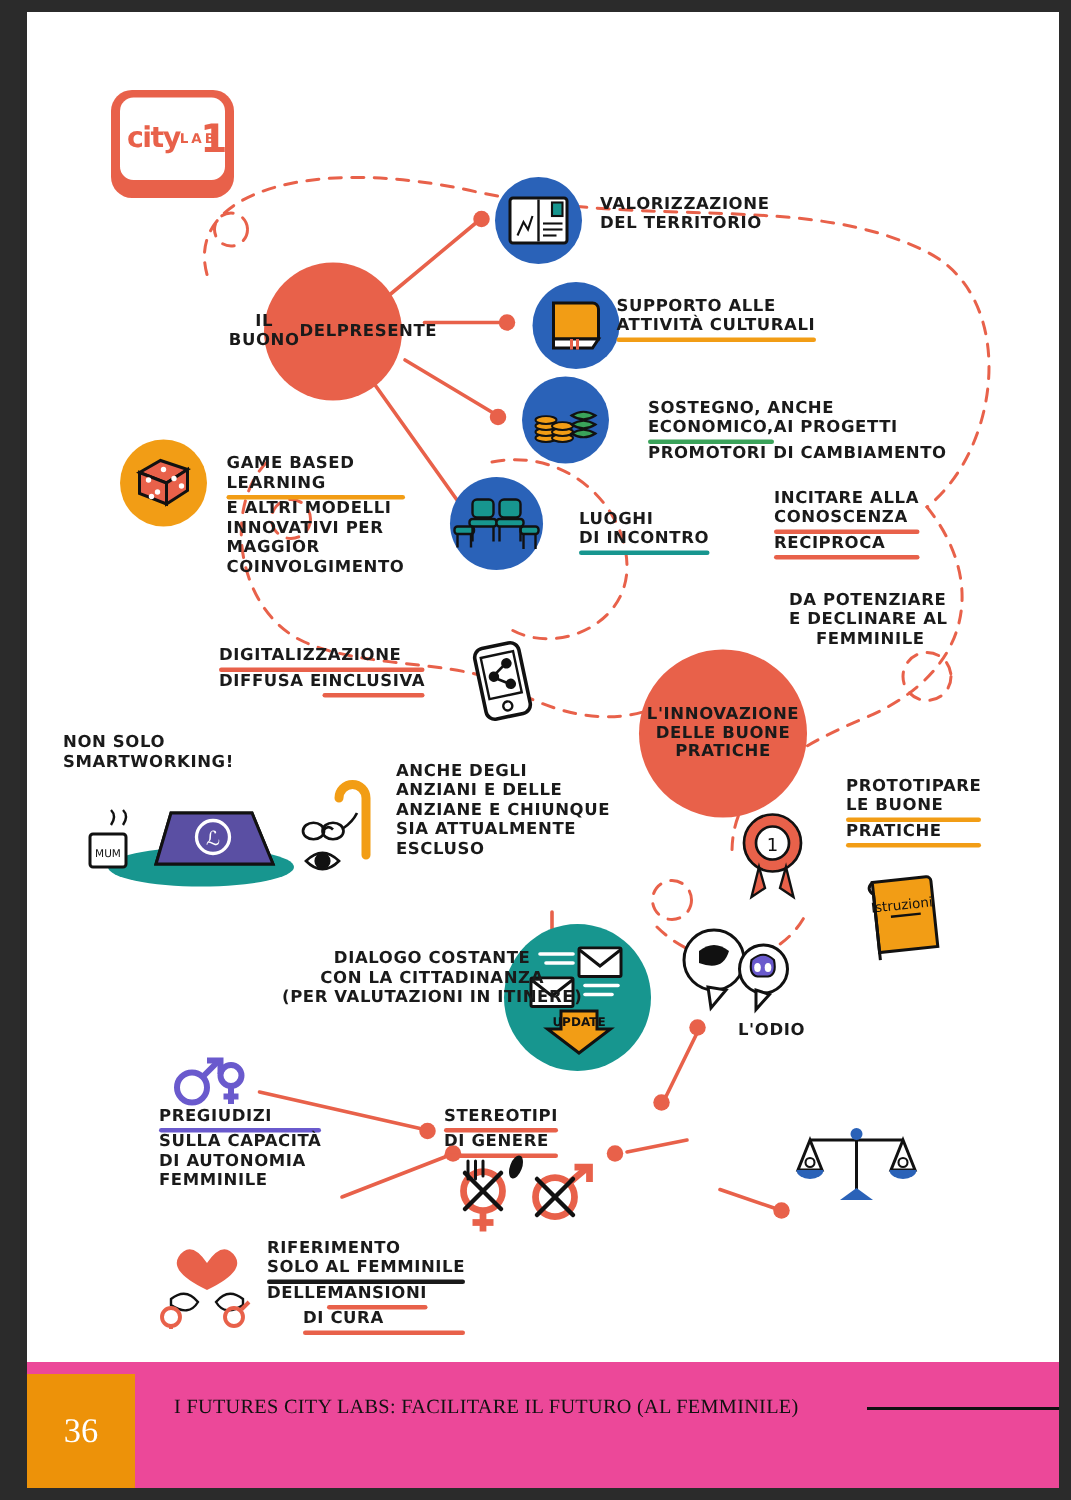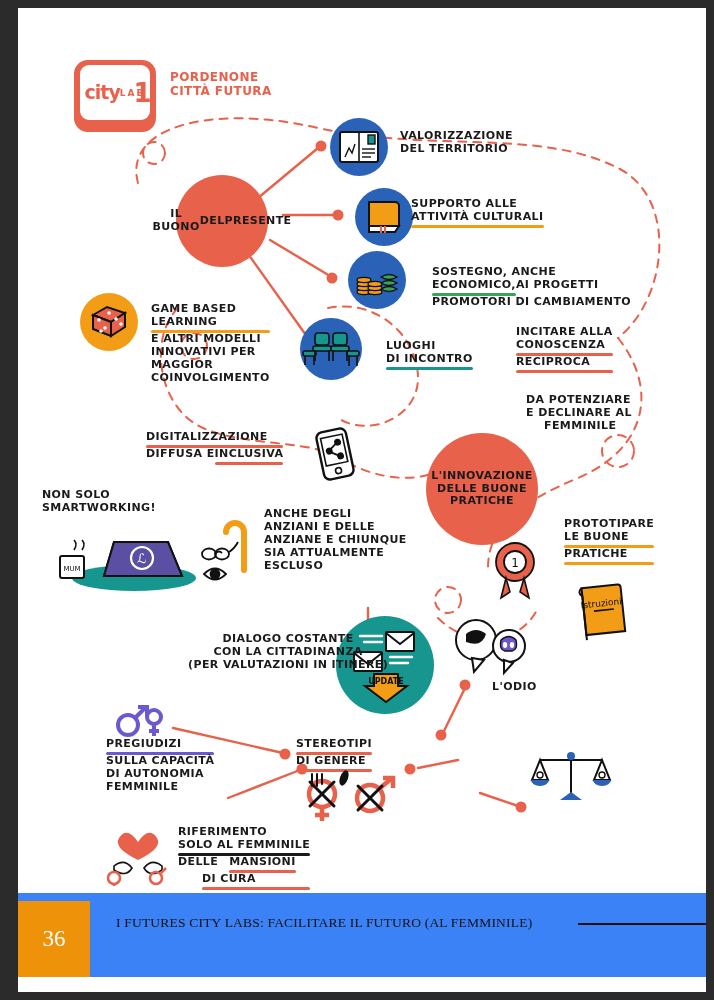--- a/index.html
+++ b/index.html
@@ -15,21 +15,21 @@
   .c-blue{background:#2a62b8;}
   .c-teal{background:#17968f;}
   .c-amber{background:#f29d15;}
   .ul-or::after,.ul-gr::after,.ul-te::after,.ul-bl::after,.ul-pu::after,.ul-bk::after{
     content:"";display:block;height:3px;border-radius:2px;margin-top:1px;}
   .ul-or::after{background:#f29d15;} .ul-gr::after{background:#3aa35a;}
   .ul-te::after{background:#17968f;} .ul-bl::after{background:#2a62b8;}
   .ul-pu::after{background:#6a5acd;} .ul-bk::after{background:#1a1a1a;}
   .ul-red::after{content:"";display:block;height:3px;border-radius:2px;background:#e8614a;margin-top:1px;}
   svg{overflow:visible;}
-  .footer{position:absolute;left:0;bottom:15px;width:688px;height:84px;background:#3b82f6;}
+  .footer{position:absolute;left:0;bottom:0;width:688px;height:84px;background:#ec4899;}
   .pagebox{position:absolute;left:0;top:8px;width:72px;height:76px;background:#ed9209;
            display:flex;align-items:center;justify-content:center;}
   .pagenum{color:#fff;font-family:"Liberation Serif",serif;font-size:23px;}
   .foot-txt{position:absolute;left:98px;top:22px;font-family:"Liberation Serif",serif;
             font-size:13.5px;color:#111;letter-spacing:.2px;white-space:nowrap;}
   .foot-rule{position:absolute;left:560px;top:30px;width:128px;height:2px;background:#111;}
   .logo{position:absolute;left:56px;top:52px;width:82px;height:72px;background:#e8614a;border-radius:14px;}
   .logo-in{position:absolute;left:6px;top:5px;width:70px;height:55px;background:#fff;border-radius:9px;
            display:flex;flex-direction:row;align-items:center;justify-content:center;}
   .logo-city{font-family:"DejaVu Sans",sans-serif;font-weight:700;font-size:19px;color:#e8614a;line-height:.95;letter-spacing:-1px;}
@@ -82,24 +82,20 @@
       </g>
     </svg>
 
     <div class="logo">
       <div class="logo-in">
         <div class="logo-city">city</div>
         <div class="logo-lab">LAB</div>
       </div>
       <div class="n hand" style="right:4px;top:18px;font-size:26px;color:#e8614a;">1</div>
     </div>
-    <div class="logo-txt hand t12">
-      <div>PORDENONE</div>
-      <div>CITTÀ FUTURA</div>
-    </div>
 
     <div class="n circle c-orange hand t11" style="left:158px;top:167px;width:92px;height:92px;flex-direction:row;">
       <span>IL BUONO</span>
       <span>DEL</span>
       <span>PRESENTE</span>
     </div>
 
     <div class="n circle c-blue" style="left:312px;top:110px;width:58px;height:58px;">
       <svg width="40" height="32" viewBox="0 0 40 32">
         <rect x="1" y="1" width="38" height="30" rx="2" fill="#fff" stroke="#111" stroke-width="2"></rect>
@@ -401,21 +397,21 @@
       <g stroke="#e8614a" stroke-width="2.6" fill="none">
         <circle cx="8" cy="58" r="6"></circle>
           <line x1="8" y1="64" x2="8" y2="66"></line>
         <circle cx="50" cy="58" r="6"></circle>
           <line x1="55" y1="53" x2="60" y2="48"></line>
       </g>
     </svg>
     <div class="n hand t11" style="left:160px;top:818px;">
       <div>RIFERIMENTO</div>
       <div class="ul-bk">SOLO AL FEMMINILE</div>
-      <div style="display:flex;gap:11px;">
+      <div style="display:flex;">
         <span>DELLE </span>
         <span class="ul-red">MANSIONI</span>
       </div>
       <div class="ul-red" style="padding-left:24px;">DI CURA</div>
     </div>
 
     <svg class="n" style="left:512px;top:742px;" width="82" height="58">
       <g stroke="#111" stroke-width="2" fill="none">
         <line x1="41" y1="6" x2="41" y2="48"></line>
           <line x1="10" y1="10" x2="72" y2="10"></line>

